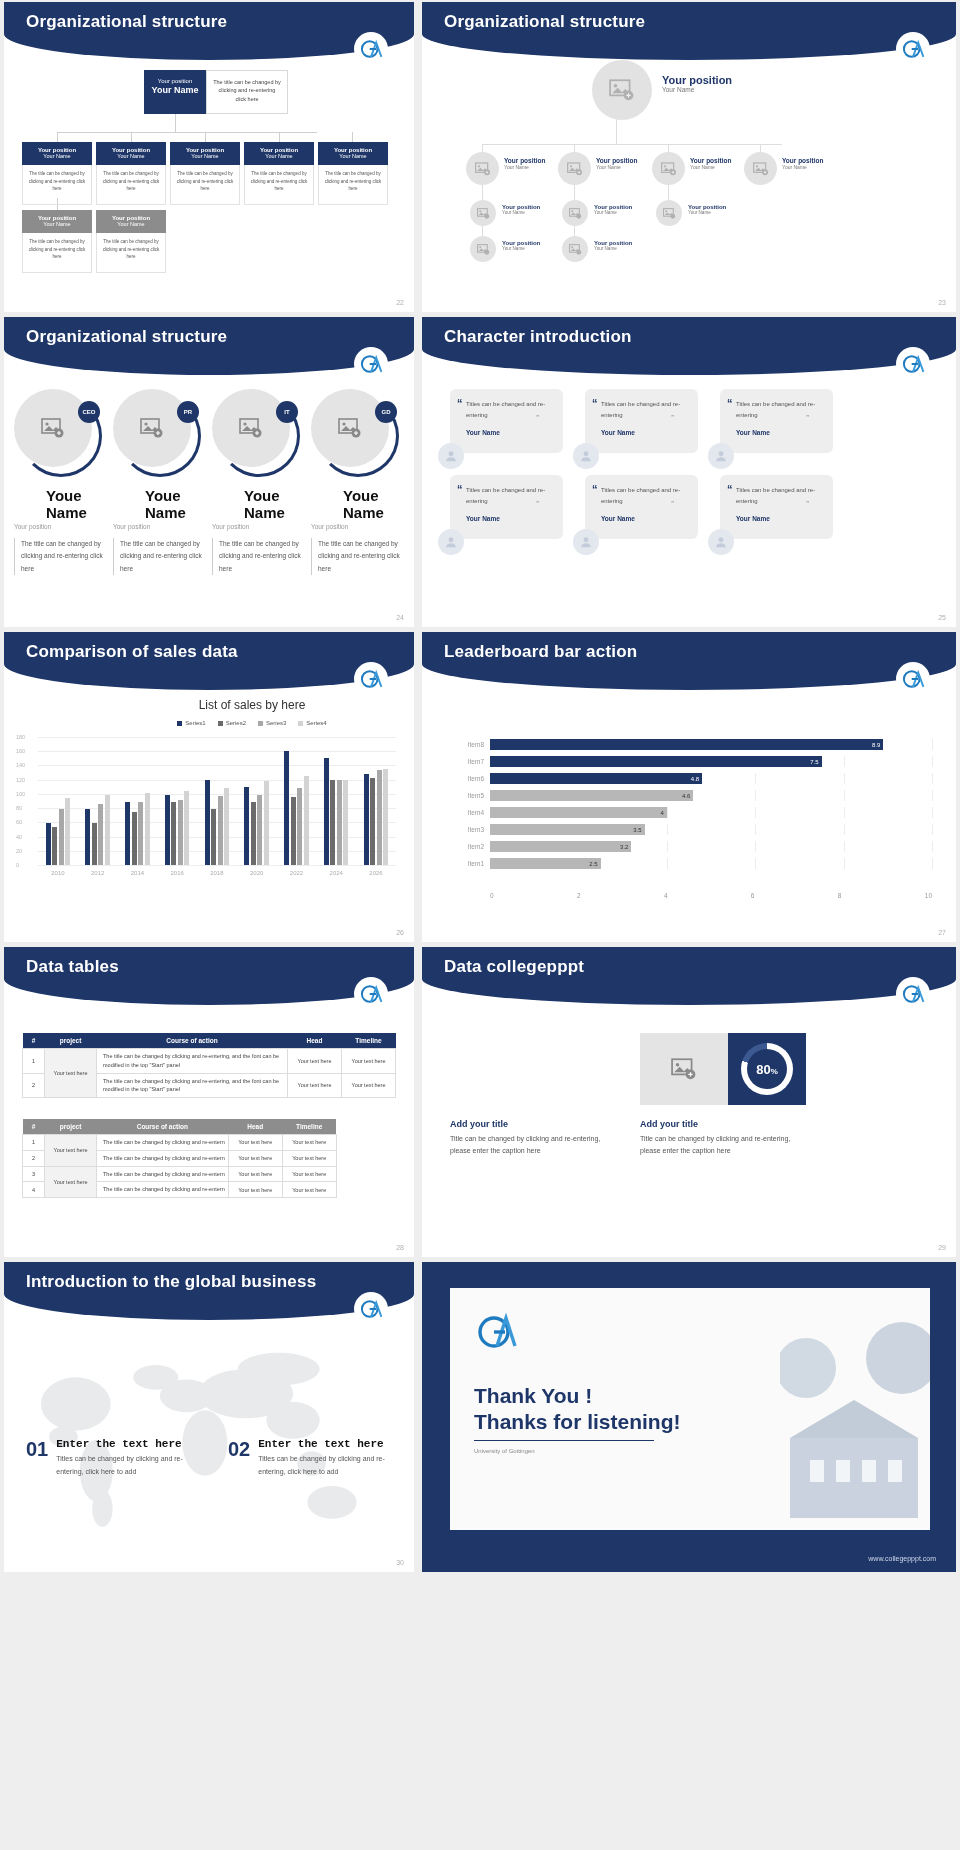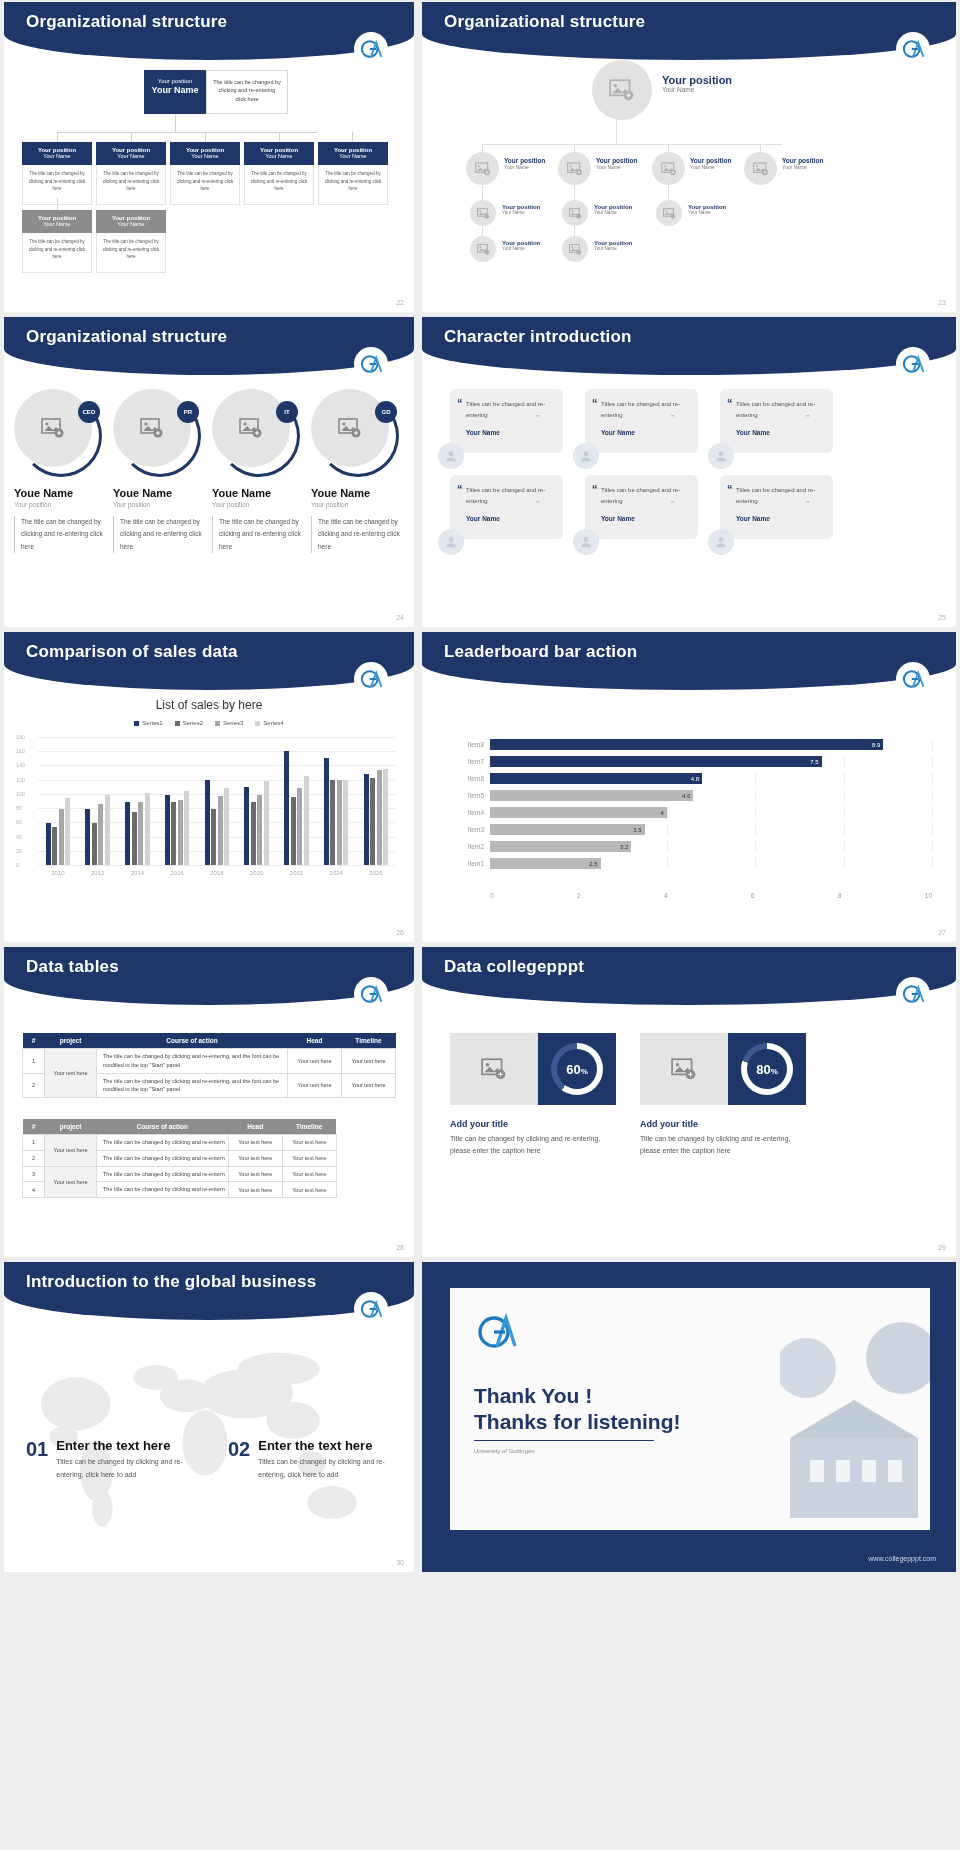--- a/index.html
+++ b/index.html
@@ -13,20 +13,21 @@
     display: grid;
     grid-template-columns: 410px 1fr;
     grid-template-rows: repeat(5, 310px);
     gap: 5px 8px;
     padding: 2px 4px;
   }
   .slide {
     position: relative;
     background: #fff;
     overflow: hidden;
+    padding-left: 43px;
   }
   
   .band {
     position: absolute; left:0; top:0; width:100%; height: 58px;
     background: #1e3668;
     border-radius: 0 0 50% 50% / 0 0 26px 26px;
   }
   .band-title {
     position: absolute; left: 22px; top: 10px;
     color: #fff; font-size: 17px; font-weight: bold; letter-spacing: .2px;
@@ -68,21 +69,21 @@
   
   .team { position:absolute; top:72px; left:10px; display:flex; gap:6px; }
   .member { width:93px; position:relative; }
   .circwrap { position:relative; width:84px; height:84px; }
   .circwrap .ring { position:absolute; inset:6px -4px -4px 6px; border-radius:50%;
      border:3px solid #1e3668; border-top-color:transparent; border-left-color:transparent;}
   .circwrap .photo { position:absolute; left:0; top:0; width:78px; height:78px;
      border-radius:50%; background:#e4e4e4; display:flex;align-items:center;justify-content:center;}
   .badge { position:absolute; right:-2px; top:12px; width:22px;height:22px;border-radius:50%;
      background:#1e3668;color:#fff;font-size:6px;font-weight:bold;display:flex;align-items:center;justify-content:center; }
-  .member h4 { font-size:11px; color:#111; margin-top:14px; }
+  .member h4 { font-size:15px; color:#111; margin-top:14px;margin-left:32px; }
   .member .sub { font-size:6.5px; color:#999; margin-top:2px;}
   .member .desc { font-size:6.5px; color:#555; line-height:1.9; margin-top:8px;
      border-left:1px solid #ccc; padding-left:6px; }
   
   .chars { position:absolute; top:72px; left:16px; display:grid;
      grid-template-columns: repeat(3,125px); grid-template-rows: repeat(2,74px); gap:12px 10px; }
   .ch { position:relative; }
   .ch .bub { position:absolute; left:12px; top:0; width:113px; height:64px;
      background:#eeeeee; border-radius:6px; padding:10px 10px 0 16px; }
   .ch .qt { position:absolute; left:7px; top:8px; font-size:11px; color:#1e3668; font-weight:bold;}
@@ -137,21 +138,21 @@
   .donut b { position:relative; z-index:2; color:#fff; font-size:13px;}
   .donut b i { font-style:normal; font-size:8px; }
   .dctxt { position:absolute; font-size:0; }
   .dctxt h5 { font-size:9px; color:#1e3668; margin-bottom:4px;}
   .dctxt p { font-size:7px; color:#555; line-height:1.7;}
   
   .worldmap { position:absolute; left:0; top:56px; width:100%; height:254px; opacity:.22; }
   .gb { position:absolute; top:176px; display:flex; gap:34px; left:22px;}
   .gbi { display:flex; gap:8px; width:168px; }
   .gbi .num { font-size:20px; font-weight:bold; color:#1e3668; }
-  .gbi h5 { font-size:13px; color:#111; font-weight:bold;}
+  .gbi h5 { font-size:11px; color:#111; font-weight:bold;font-family:Liberation Mono, monospace;}
   .gbi p { font-size:7px; color:#555; line-height:1.8; margin-top:3px;}
   
   .ty-bg { position:absolute; inset:0; background:#1e3668; }
   .ty-card { position:absolute; left:28px; top:26px; right:26px; bottom:42px; background:#fafafa; overflow:hidden;}
   .ty-photo { position:absolute; right:0; top:0; width:150px; height:100%; background:
      linear-gradient(160deg,#dfe6ef,#c2cdd d 60%,#aebbcc); opacity:.9;}
   .ty-logo { position:absolute; left:24px; top:20px; width:48px;height:48px;}
   .ty-h1 { position:absolute; left:24px; top:96px; font-size:21px; font-weight:bold; color:#1e3668;}
   .ty-h2 { position:absolute; left:24px; top:122px; font-size:21px; font-weight:bold; color:#1e3668;}
   .ty-rule { position:absolute; left:24px; top:152px; width:180px; height:1px; background:#1e3668;}
@@ -946,36 +947,20 @@
     <div class="band"></div>
     <div class="band-title">Data collegepppt</div>
     <div class="logo">
       <svg viewBox="0 0 40 40">
           <circle cx="18" cy="20" r="12" fill="none" stroke="#1e7bbf" stroke-width="3"></circle>
           <path d="M20 32 L28 10 L36 32" fill="none" stroke="#3a9ad9" stroke-width="3"></path>
           <path d="M18 20 h10" stroke="#1e7bbf" stroke-width="3"></path>
         </svg>
     </div>
 
-    <div class="dc" style="left:28px;">
-      <div class="imgbox">
-        <svg width="26" height="22" viewBox="0 0 24 20">
-            <rect x="1" y="1" width="18" height="14" fill="none" stroke="#8a8a8a" stroke-width="1.6"></rect>
-            <circle cx="6" cy="6" r="1.6" fill="#8a8a8a"></circle>
-            <path d="M3 13 l5-5 4 4 3-3 4 4" fill="#8a8a8a"></path>
-            <circle cx="18" cy="15" r="4.5" fill="#8a8a8a"></circle>
-            <path d="M18 13v4M16 15h4" stroke="#fff" stroke-width="1.1"></path>
-          </svg>
-      </div>
-      <div class="numbox">
-        <div class="donut">
-          <b><span>60</span><i>%</i></b>
-        </div>
-      </div>
-    </div>
     <div class="dctxt" style="left:28px;top:172px;width:170px;">
       <h5>Add your title</h5>
       <p>Title can be changed by clicking and re-entering, please enter the caption here</p>
     </div>
 
     <div class="dc" style="left:218px;">
       <div class="imgbox">
         <svg width="26" height="22" viewBox="0 0 24 20">
             <rect x="1" y="1" width="18" height="14" fill="none" stroke="#8a8a8a" stroke-width="1.6"></rect>
             <circle cx="6" cy="6" r="1.6" fill="#8a8a8a"></circle>

